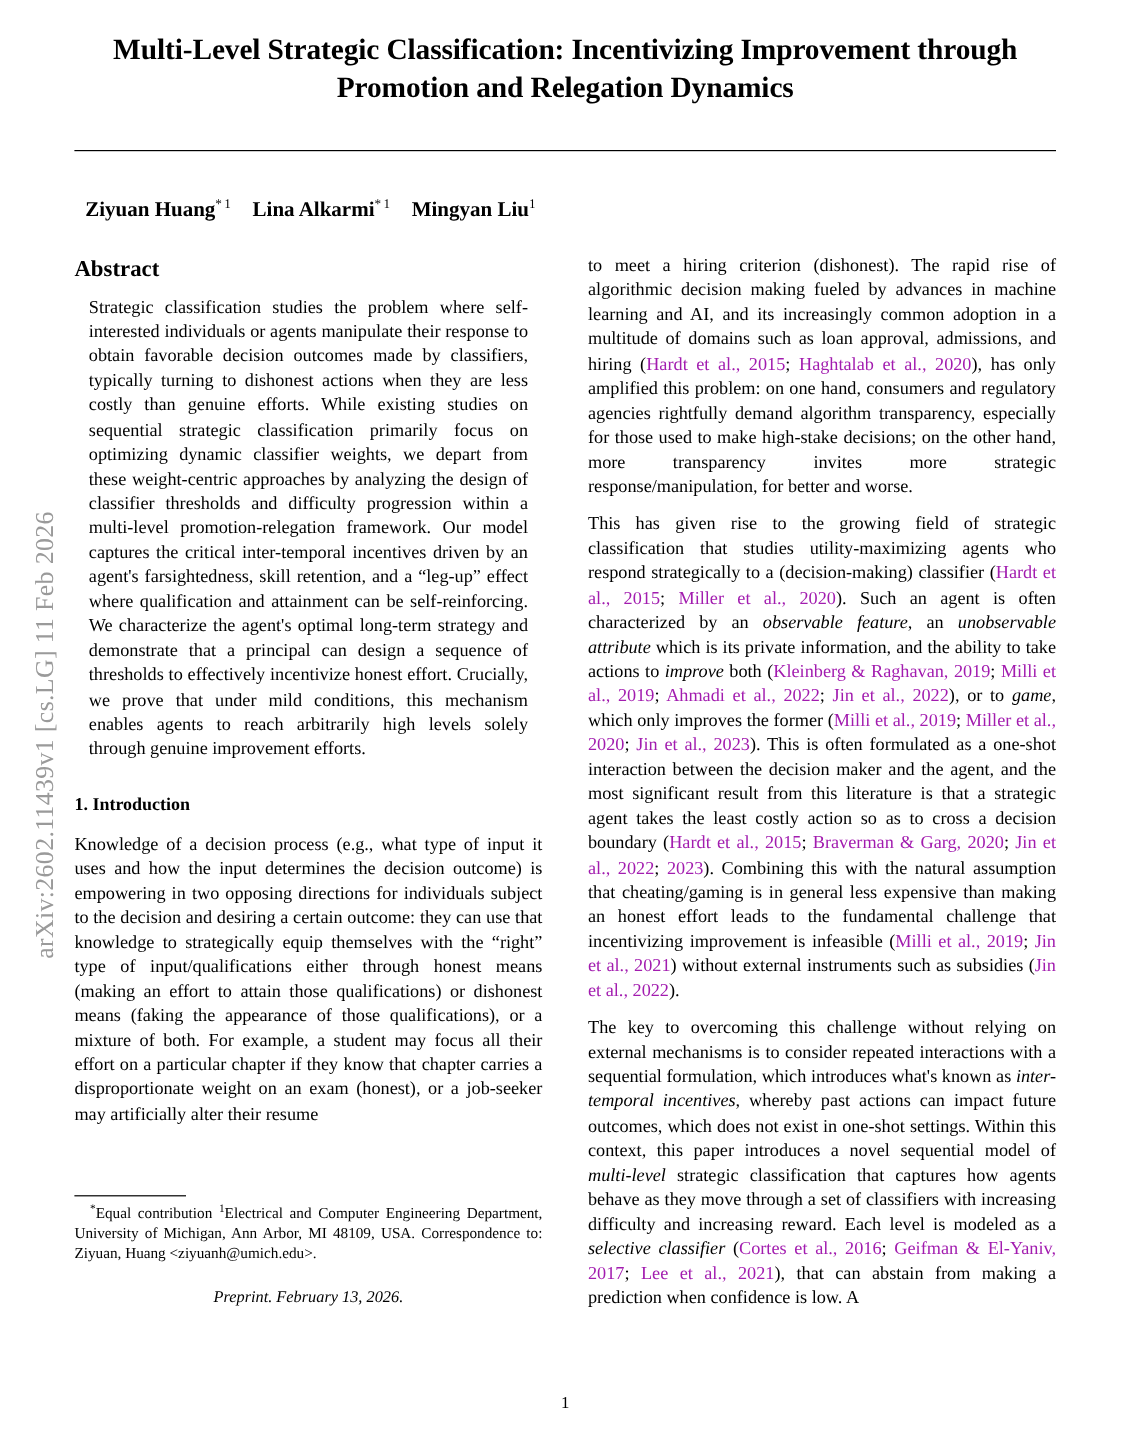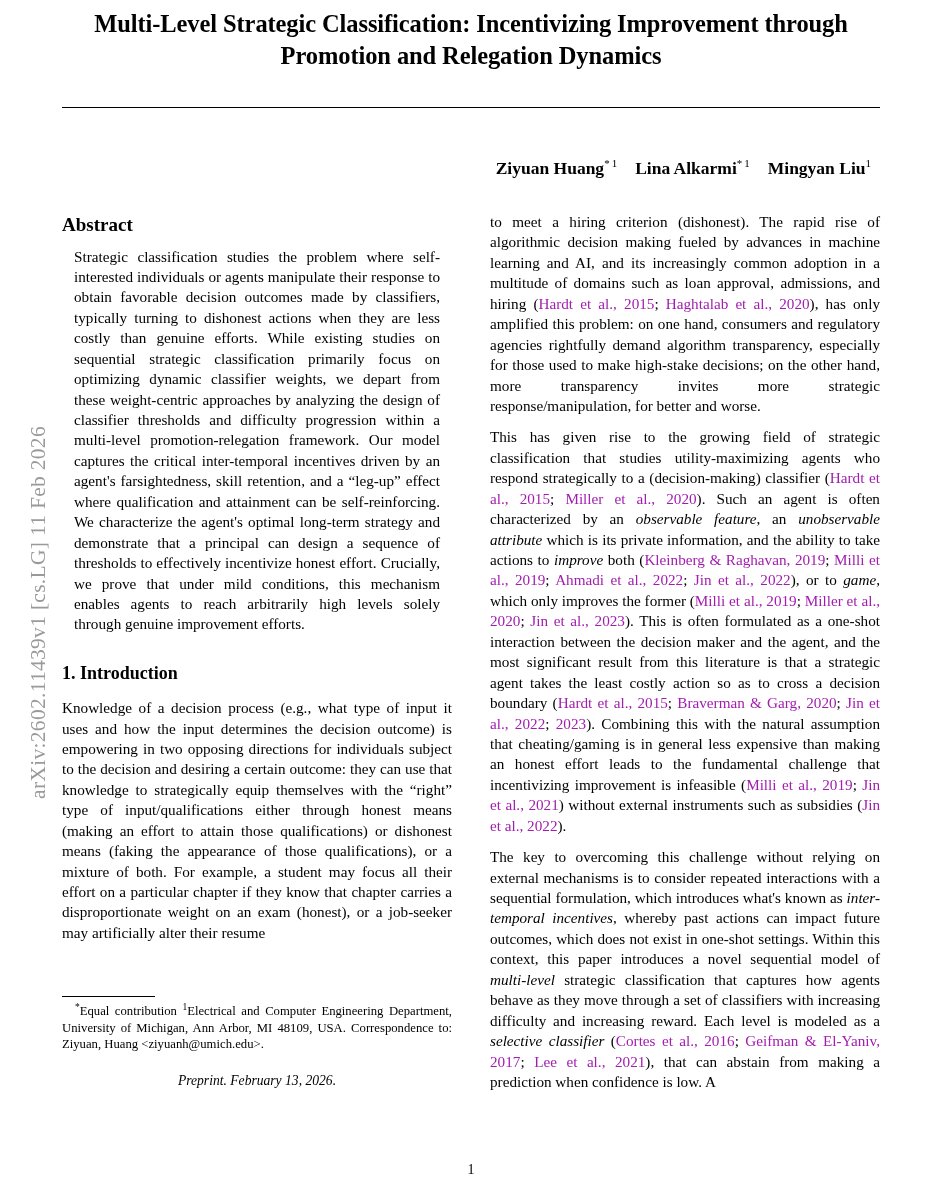--- a/index.html
+++ b/index.html
@@ -36,40 +36,40 @@
   #page {
     position: absolute;
     left: 62px;
     top: 0;
     width: 818px;
     height: 1200px;
   }
 
   
   #title-block {
-    padding-top: 8px;
+    padding-top: 26px;
   }
   #paper-title {
     font-size: 24.5px;
     font-weight: bold;
     line-height: 1.32;
     text-align: center;
     margin: 0 auto;
     width: 796px;
     letter-spacing: -0.1px;
   }
   #title-rule {
     border: none;
     border-top: 1.6px solid #000;
     margin: 34px 0 0 0;
     height: 0;
   }
   #authors {
-    margin-top: 50px;
-    text-align: right;
+    margin-top: 38px;
+    text-align: left;
     font-size: 17.5px;
     font-weight: bold;
   }
   #authors .author {
     white-space: nowrap;
     margin: 0 9px;
   }
   sup.mark {
     font-weight: normal;
     font-size: 11px;
@@ -105,21 +105,21 @@
     margin: 0 0 9px 0;
   }
   #abstract-body {
     padding: 0 12px;
     font-size: 15.2px;
     line-height: 1.345;
     text-align: justify;
   }
 
   h2.section-heading {
-    font-size: 18px;
+    font-size: 15px;
     font-weight: bold;
     margin: 26px 0 13px 0;
     text-align: left;
   }
 
   
   #footnote {
     position: absolute;
     left: 0;
     top: 996px;

